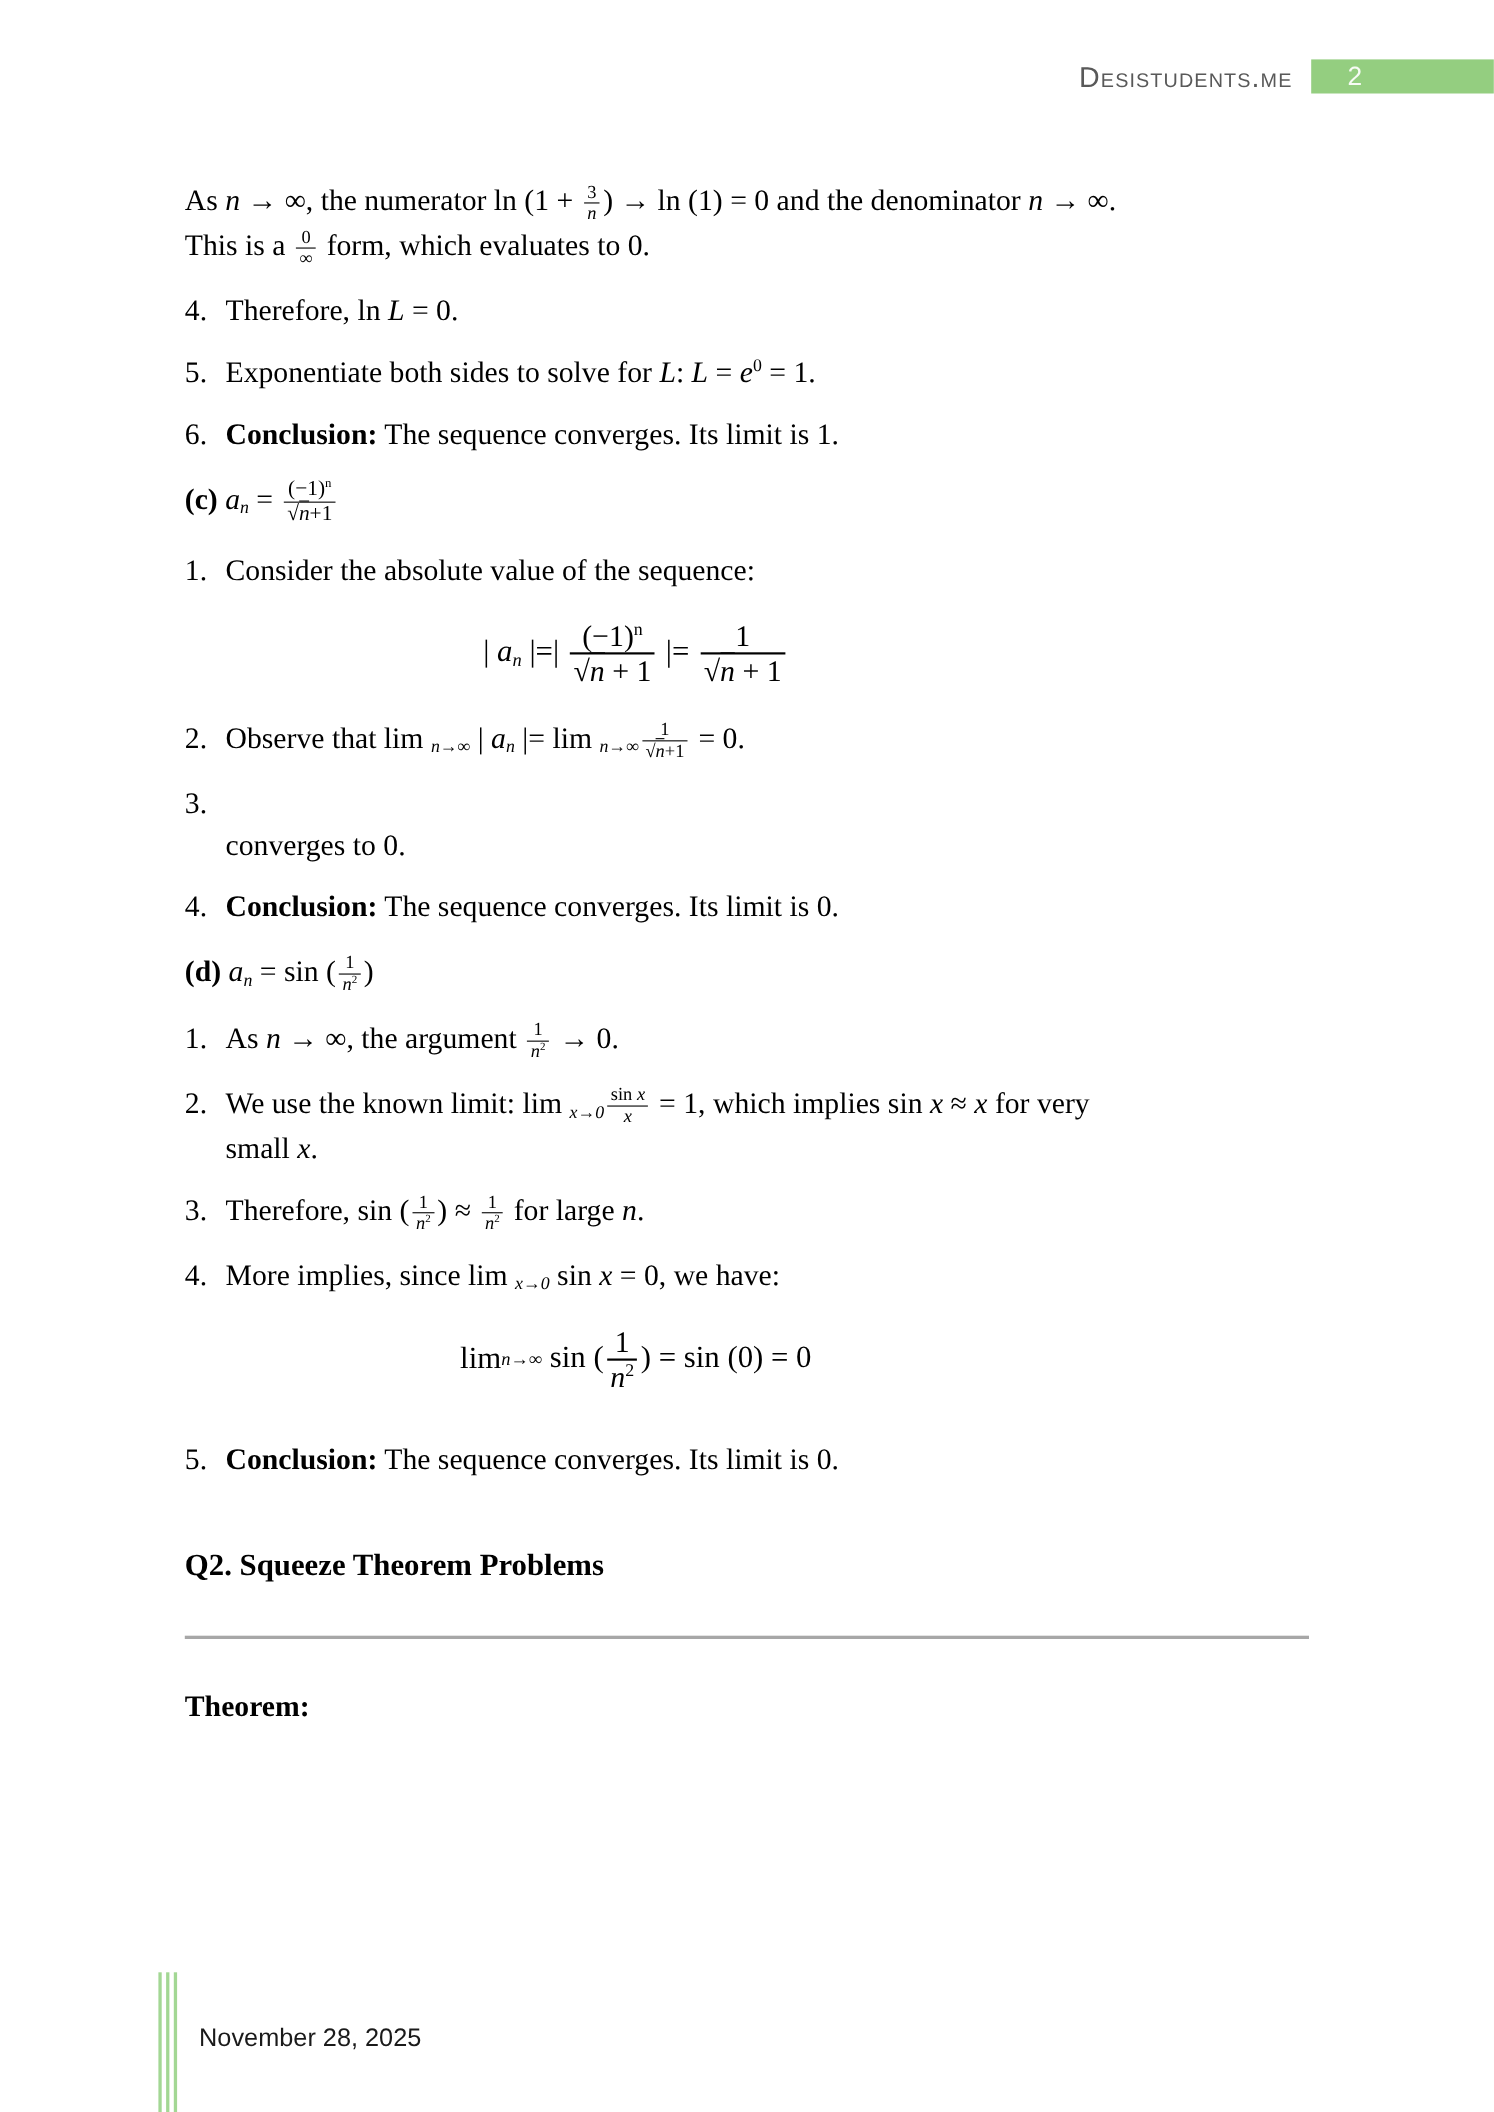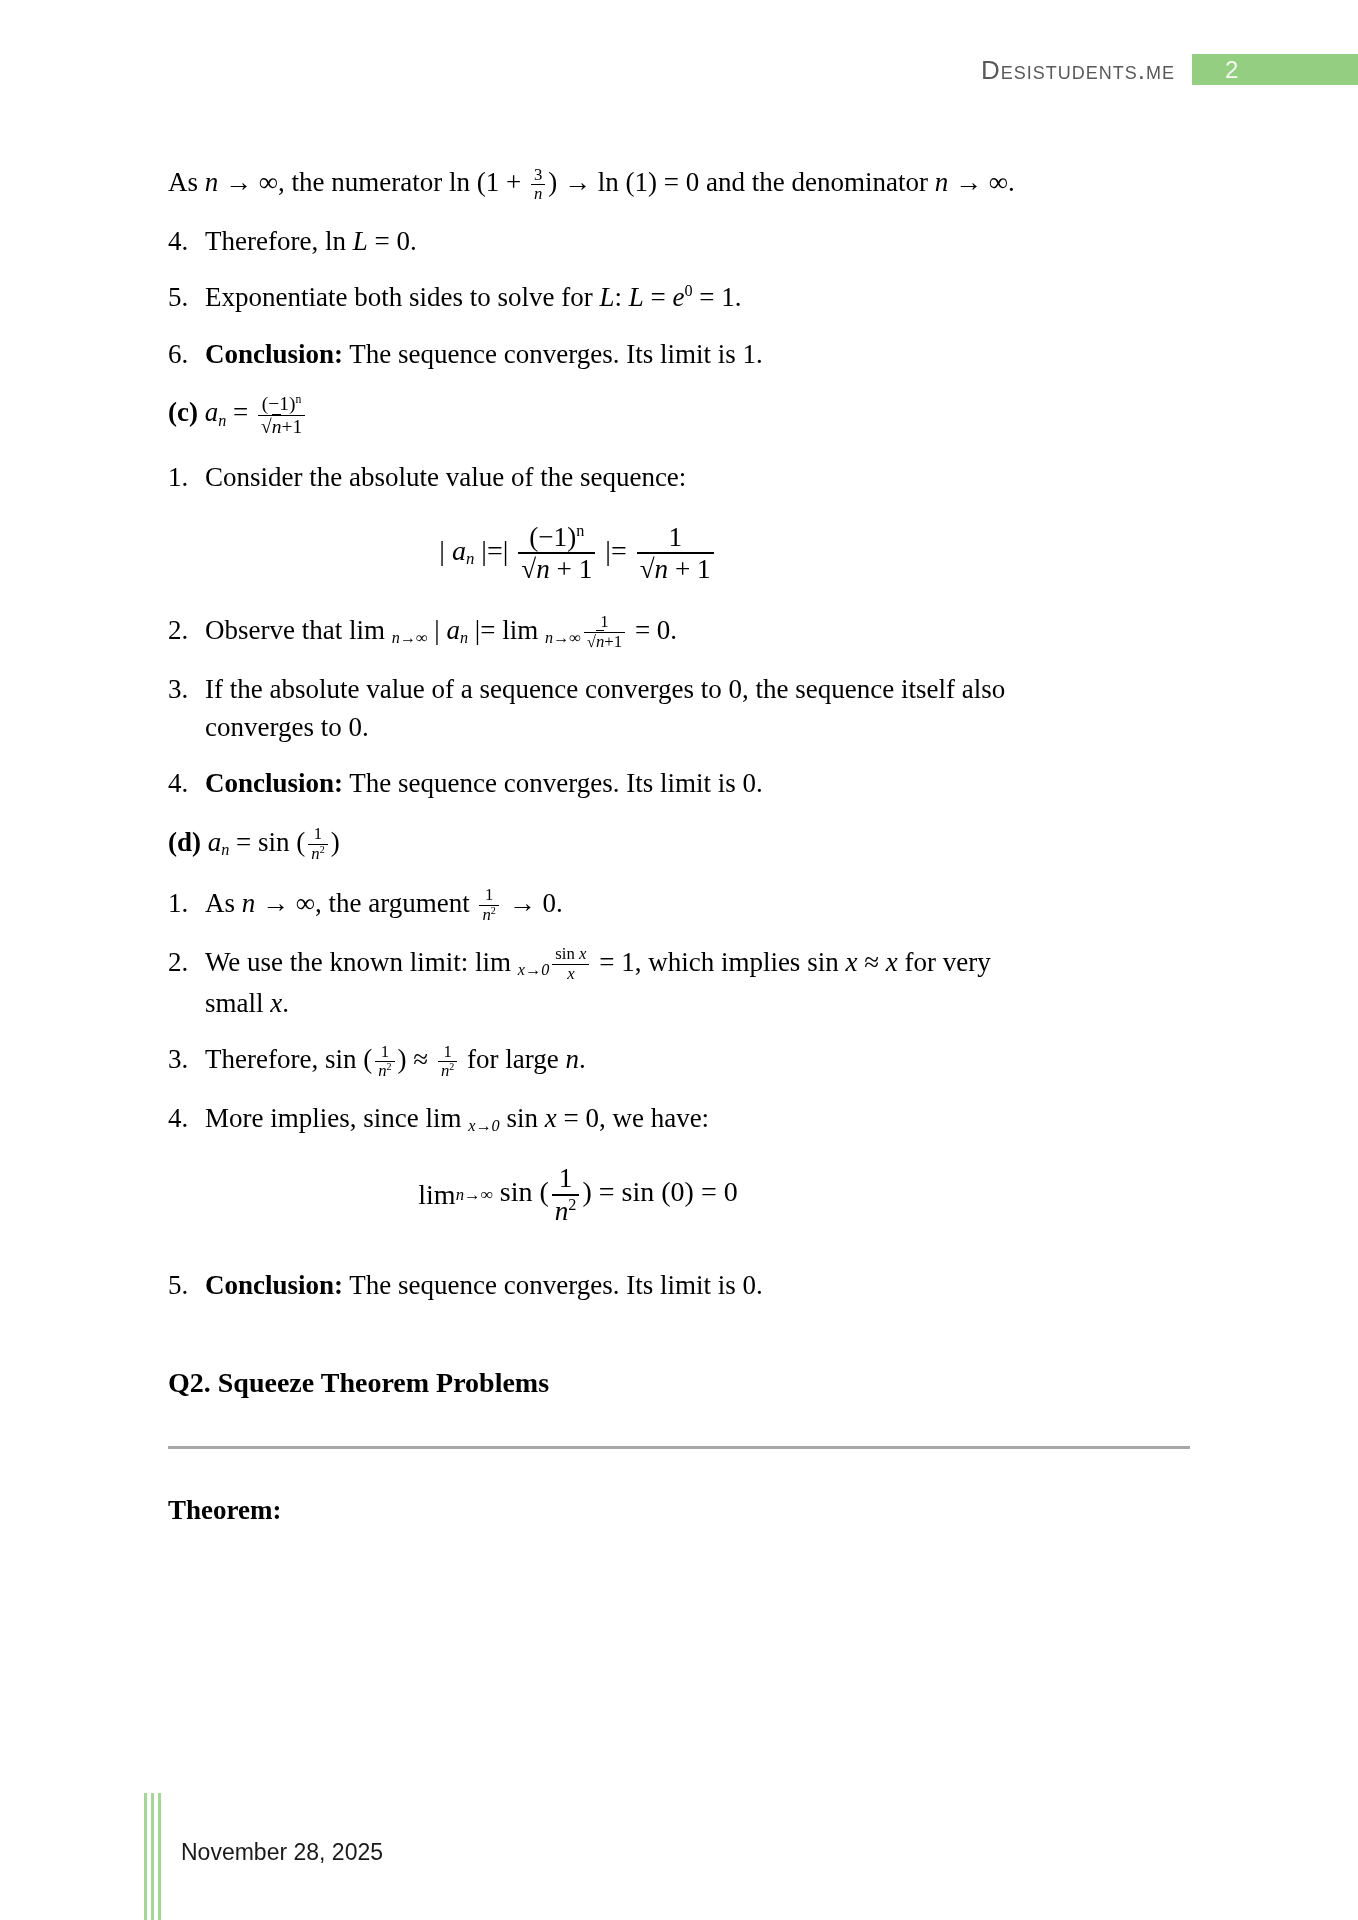--- a/index.html
+++ b/index.html
@@ -106,20 +106,26 @@
 
 <div class="content">
 
   <div class="para">
     <div>
       <span>As </span><i class="v">n</i><span> → ∞, the numerator ln (1 + </span><span class="frac frac-sm">
           <span class="num">3</span>
           <span class="den v">n</span>
         </span><span>) → ln (1) = 0 and the denominator </span><i class="v">n</i><span> → ∞.</span>
     </div>
+    <div>
+      <span>This is a </span><span class="frac frac-sm">
+          <span class="num">0</span>
+          <span class="den">∞</span>
+        </span><span> form, which evaluates to 0.</span>
+    </div>
   </div>
 
   <div class="li">
     <span class="marker">4.</span>
     <span class="li-body"><span>Therefore, ln </span><i class="v">L</i><span> = 0.</span></span>
   </div>
 
   <div class="li">
     <span class="marker">5.</span>
     <span class="li-body"><span>Exponentiate both sides to solve for </span><i class="v">L</i><span>: </span><i class="v">L</i><span> = </span><i class="v">e</i><sup class="s">0</sup><span> = 1.</span></span>
@@ -155,21 +161,21 @@
   <div class="li">
     <span class="marker">2.</span>
     <span class="li-body"><span>Observe that lim </span><sub class="s">n→∞</sub><span> | </span><i class="v">a</i><sub class="s">n</sub><span> |= lim </span><sub class="s">n→∞</sub><span class="frac frac-sm">
           <span class="num">1</span>
           <span class="den"><span>√</span><i class="v rad">n</i><span>+1</span></span>
         </span><span> = 0.</span></span>
   </div>
 
   <div class="li">
     <span class="marker">3.</span>
-    <span class="li-body"><span>If the absolute value of a sequence converges to 0, the sequence itself also</span><br><span>converges to 0.</span></span>
+    <span class="li-body"><br><span>converges to 0.</span></span>
   </div>
 
   <div class="li">
     <span class="marker">4.</span>
     <span class="li-body"><span class="b">Conclusion:</span><span> The sequence converges. Its limit is 0.</span></span>
   </div>
 
   <div class="part">
     <span class="b">(d) </span><i class="v">a</i><sub class="s">n</sub><span> = sin (</span><span class="frac frac-sm">
         <span class="num">1</span>

